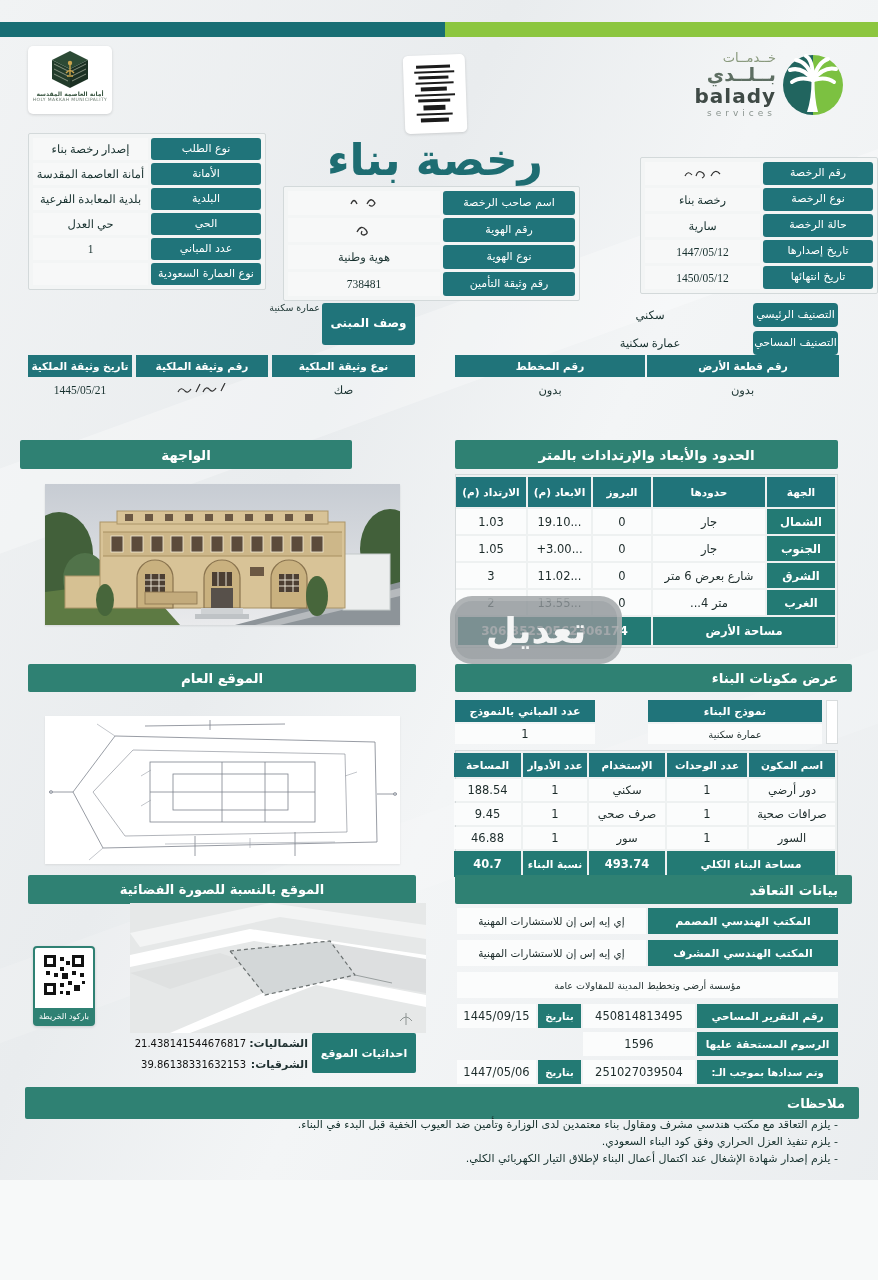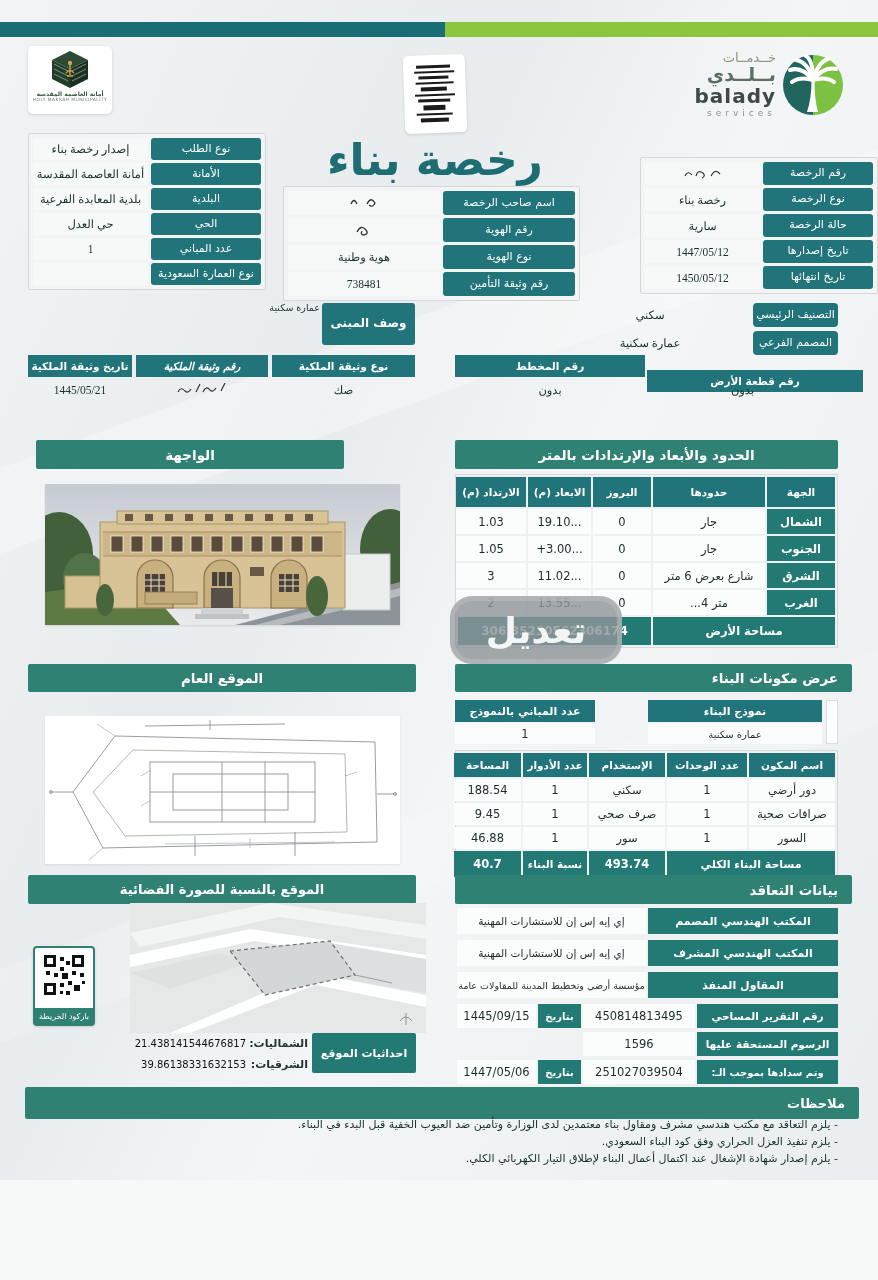--- a/index.html
+++ b/index.html
@@ -191,41 +191,41 @@
         <div class="val ltr">1447/05/12</div>
       </div>
     <div class="kvrow" style="height:23px;">
         <div class="chip">تاريخ انتهائها</div>
         <div class="val ltr">1450/05/12</div>
       </div>
   </div>
 
   <div class="abs chip" style="left:753px;top:303px;width:85px;height:24px;border-radius:4px;">التصنيف الرئيسي</div>
   <div class="abs val" style="left:560px;top:303px;width:180px;height:24px;">سكني</div>
-  <div class="abs chip" style="left:753px;top:331px;width:85px;height:24px;border-radius:4px;">المصمم الفرعي</div>
+  <div class="abs chip" style="left:753px;top:331px;width:85px;height:24px;border-radius:4px;">التصنيف المساحي</div>
   <div class="abs val" style="left:560px;top:331px;width:180px;height:24px;">عمارة سكنية</div>
-  <div class="abs th" style="left:647px;top:370px;width:216px;height:22px;">رقم قطعة الأرض</div>
+  <div class="abs th" style="left:647px;top:355px;width:192px;height:22px;">رقم قطعة الأرض</div>
   <div class="abs th" style="left:455px;top:355px;width:190px;height:22px;">رقم المخطط</div>
   <div class="abs val" style="left:647px;top:380px;width:191px;height:20px;">بدون</div>
   <div class="abs val" style="left:455px;top:380px;width:190px;height:20px;">بدون</div>
 
   <div class="abs" style="left:252px;top:302px;width:68px;font-size:9.5px;white-space:nowrap;color:#17302e;">عمارة سكنية</div>
   <div class="abs chip" style="left:322px;top:303px;width:93px;height:42px;font-size:12px;font-weight:bold;border-radius:3px;">وصف المبنى</div>
   <div class="abs th" style="left:272px;top:355px;width:143px;height:22px;">نوع وثيقة الملكية</div>
-  <div class="abs th" style="left:136px;top:355px;width:132px;height:22px;font-style:italic;">رقم وثيقة الملكية</div>
+  <div class="abs th" style="left:136px;top:355px;width:132px;height:22px;">رقم وثيقة الملكية</div>
   <div class="abs th" style="left:28px;top:355px;width:104px;height:22px;">تاريخ وثيقة الملكية</div>
   <div class="abs val" style="left:272px;top:380px;width:143px;height:20px;">صك</div>
   <div class="abs val" style="left:136px;top:380px;width:132px;height:20px;">
       <svg width="56" height="14" viewBox="0 0 56 14">
         <path d="M4,9 q3,-6 7,-1 q3,3 6,-2 m5,3 l4,-8 m3,8 q3,-7 7,-2 q3,3 6,-2 m5,3 l4,-8" stroke="#333" stroke-width="1.2" fill="none"></path>
       </svg>
     </div>
   <div class="abs val ltr" style="left:28px;top:380px;width:104px;height:20px;">1445/05/21</div>
 
-  <div class="abs secbar" style="left:36px;top:440px;width:308px;height:29px;">الواجهة</div>
+  <div class="abs secbar" style="left:20px;top:440px;width:332px;height:29px;">الواجهة</div>
   <div class="abs" style="left:45px;top:484px;width:355px;height:141px;background:#fff;box-shadow:0 1px 2px rgba(0,0,0,.1);">
     <svg width="355" height="141" viewBox="0 0 355 141">
       <defs>
         <linearGradient id="sky" x1="0" y1="0" x2="0" y2="1">
           <stop offset="0" stop-color="#c7ccd3"></stop>
             <stop offset="1" stop-color="#e9eaec"></stop>
         </linearGradient>
       </defs>
       <rect width="355" height="141" fill="url(#sky)"></rect>
       <ellipse cx="14" cy="70" rx="34" ry="42" fill="#42603a"></ellipse>
@@ -461,21 +461,20 @@
   <div class="abs secbar rj" style="left:455px;top:875px;width:383px;height:29px;">بيانات التعاقد</div>
   <div class="abs" style="left:457px;top:908px;width:381px;height:26px;display:flex;gap:2px;">
     <div class="gcell" style="width:190px;flex:0 0 auto;font-size:11px;">المكتب الهندسي المصمم</div>
     <div class="tcell" style="flex:1;font-size:10.5px;">إي إيه إس إن للاستشارات المهنية</div>
   </div>
   <div class="abs" style="left:457px;top:940px;width:381px;height:26px;display:flex;gap:2px;">
     <div class="gcell" style="width:190px;flex:0 0 auto;font-size:11px;">المكتب الهندسي المشرف</div>
     <div class="tcell" style="flex:1;font-size:10.5px;">إي إيه إس إن للاستشارات المهنية</div>
   </div>
   <div class="abs" style="left:457px;top:972px;width:381px;height:26px;display:flex;gap:2px;">
-    <div class="gcell" style="width:190px;flex:0 0 auto;font-size:11px;">المقاول المنفذ</div>
     <div class="tcell" style="flex:1;font-size:9.5px;">مؤسسة أرضي وتخطيط المدينة للمقاولات عامة</div>
   </div>
   <div class="abs" style="left:457px;top:1004px;width:381px;height:24px;display:flex;gap:2px;">
     <div class="gcell" style="width:141px;flex:0 0 auto;font-size:10.5px;">رقم التقرير المساحي</div>
     <div class="tcell ltr" style="width:112px;flex:0 0 auto;">450814813495</div>
     <div class="gcell" style="width:43px;flex:0 0 auto;font-size:10px;">بتاريخ</div>
     <div class="tcell ltr" style="flex:1;">1445/09/15</div>
   </div>
   <div class="abs" style="left:457px;top:1032px;width:381px;height:24px;display:flex;gap:2px;">
     <div class="gcell" style="width:141px;flex:0 0 auto;font-size:10.5px;">الرسوم المستحقة عليها</div>

